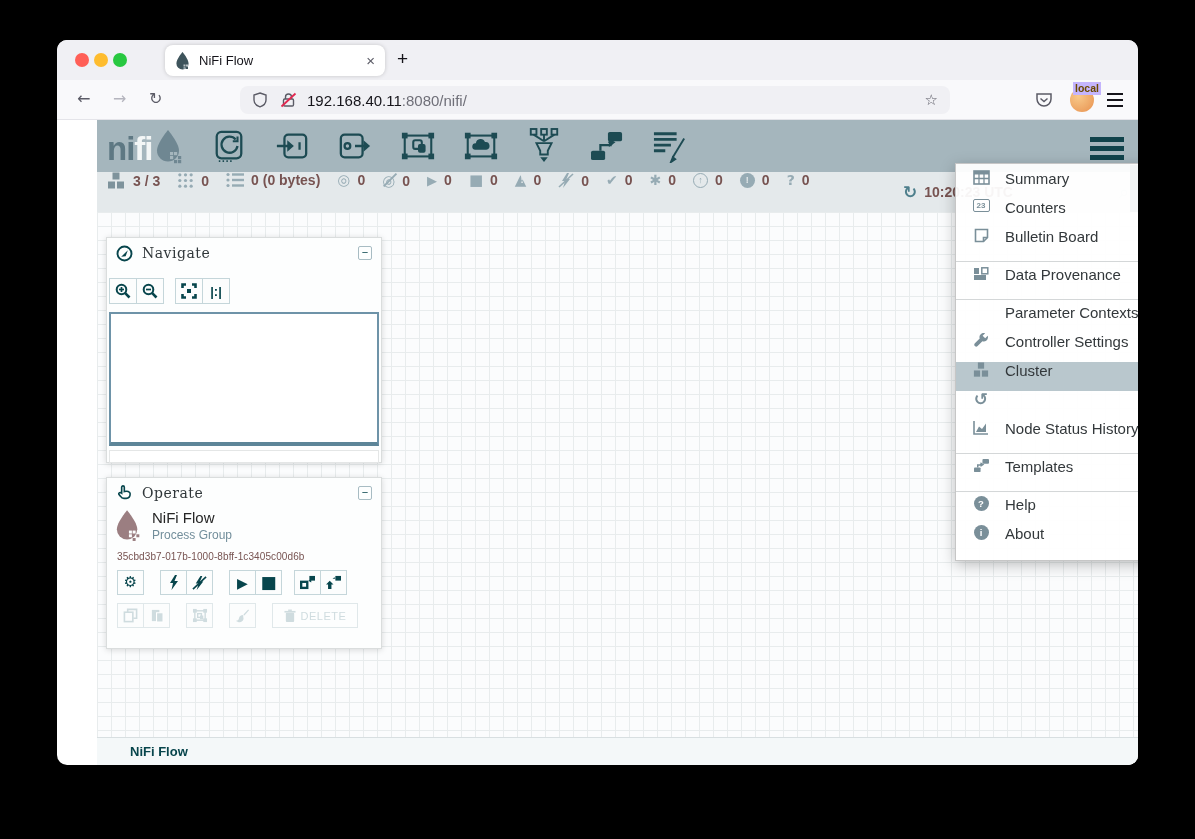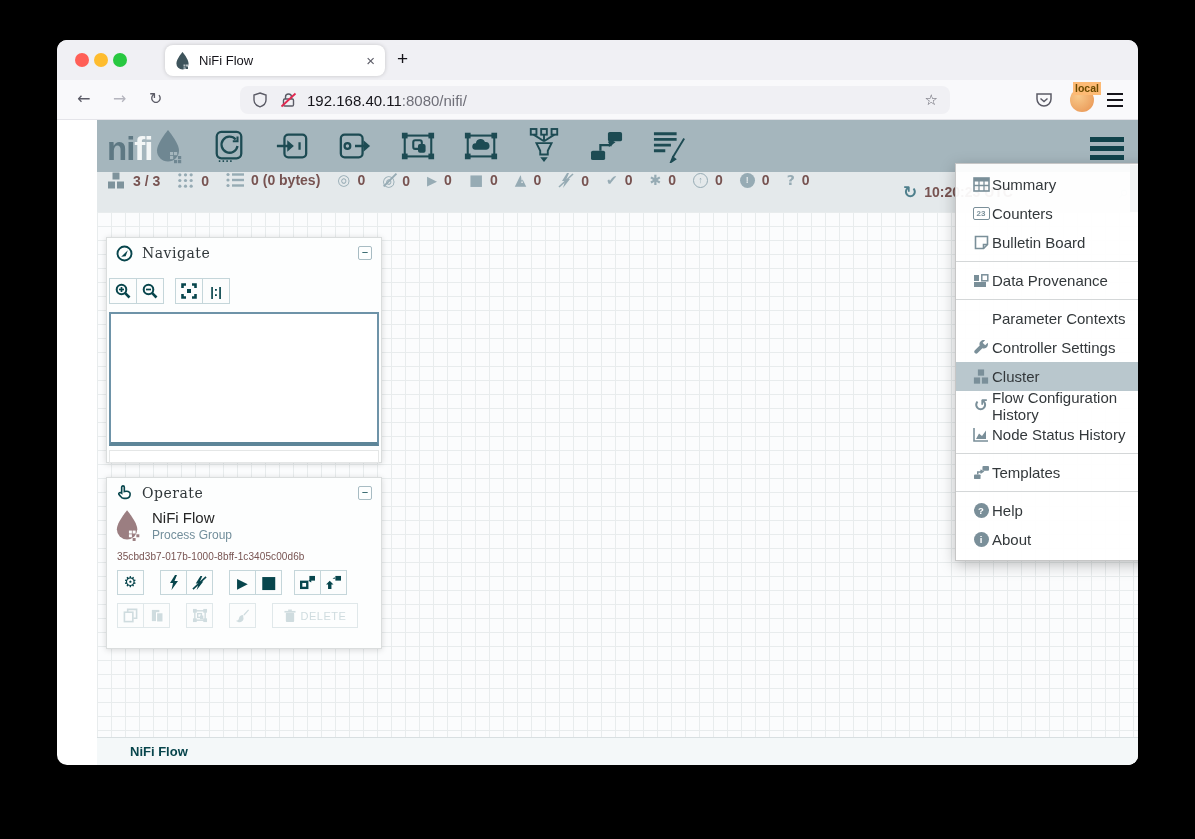--- a/index.html
+++ b/index.html
@@ -24,21 +24,21 @@
   
   .nav-bar { position:relative; height:40px; background:#f9f9fb; border-bottom:1px solid #e4e4e9; }
   .nav-btn { position:absolute; top:9px; font-size:16px; color:#5b5b66; font-family:"DejaVu Sans",sans-serif; }
   .url-bar { position:absolute; left:183px; top:6px; width:710px; height:28px; background:#f0f0f4;
              border-radius:8px; display:flex; align-items:center; padding:0 12px; }
   .url-text { font-size:15px; color:#15141a; margin-left:10px; flex:1; }
   .url-text .dim { color:#6f6f78; }
   .star { font-size:15px; color:#5b5b66; font-family:"DejaVu Sans",sans-serif; }
   .avatar { position:absolute; left:1013px; top:8px; width:24px; height:24px; border-radius:50%;
             background:radial-gradient(circle at 35% 35%, #f8c98a, #e8914f); }
-  .avatar-badge { position:absolute; left:1016px; top:2px; background:#fdba74; color:#6b4a00;
+  .avatar-badge { position:absolute; left:1016px; top:2px; background:#c4b5fd; color:#6b4a00;
                   font-size:10.5px; font-weight:bold; padding:0 2px; line-height:13px; }
   .ff-menu { position:absolute; left:1050px; top:13px; display:flex; flex-direction:column; gap:4px; }
   .ff-menu i { width:16px; height:2px; background:#15141a; display:block; }
 
   
   .page { position:relative; height:774px; background:#fbfcfd;margin-left:40px; }
 
   
   .nifi-header { position:relative; height:52px; background:#a5b6bd; display:flex; align-items:center; padding-left:10px; }
   .logo { display:flex; align-items:flex-end; margin-right:26px; }
@@ -98,21 +98,21 @@
   .op-name { font-size:15px; color:#262626; }
   .op-type { font-size:12px; color:#728e9b; margin-top:2px; }
   .op-id { font-size:10px; color:#775351; letter-spacing:.1px; padding:9px 0 0 10px; white-space:nowrap; }
   .op-row { display:flex; align-items:center; padding-left:10px; margin-top:8px; }
   .delete-btn { width:86px; height:25px; border:1px solid #e0e8ea; display:inline-flex; align-items:center;
                 justify-content:center; gap:5px; color:#cfdcdf; font-size:11px; letter-spacing:.5px; }
 
   
   .menu { position:absolute; left:858px; top:43px; width:216px; background:rgba(255,255,255,.94);
           border:1px solid #c6c6c6; box-shadow:0 4px 14px rgba(0,0,0,.25); z-index:20; padding:6px 0; }
-  .menu-item { height:29px; display:flex; align-items:center; padding:0 12px 0 14px; 
+  .menu-item { height:29px; display:flex; padding:0 12px 0 14px; gap:13px;
                color:#33383b; font-size:15px; }
   .menu-item.selected { background:#b9c7cd; }
   .mi-icon { width:22px; display:flex; justify-content:center; color:#7a8f99; flex:none; }
   .menu-sep { border-top:1px solid #d4d7d8; margin:4px 0; }
   .counter-box { width:17px; height:13px; border:1.5px solid #7a8f99; border-radius:2px; font-size:8px;
                  font-weight:bold; color:#7a8f99; display:flex; align-items:center; justify-content:center; }
   .mcirc { width:15px; height:15px; border-radius:50%; background:#7a8f99; color:#fff; font-size:9.5px;
            font-weight:bold; display:flex; align-items:center; justify-content:center; }
   .mgl { font-family:"DejaVu Sans",sans-serif; font-size:17px; line-height:1; font-weight:bold; }
 
@@ -600,21 +600,20 @@
               <rect x="2" y="9.5" width="7" height="7"></rect>
               <rect x="11" y="9.5" width="7" height="7"></rect>
             </svg>
         </span>
           <span>Cluster</span>
       </div>
       <div class="menu-item">
         <span class="mi-icon">
             <span class="mgl">↺</span>
           </span>
-        <span>Flow Configuration History</span>
       </div>
       <div class="menu-item">
         <span class="mi-icon">
           <svg width="16" height="15" viewBox="0 0 16 15">
               <path d="M1 1 V14 H15" fill="none" stroke="currentColor" stroke-width="1.6"></path>
               <path d="M3 12 L6 6.5 L9 9 L13 3.5 V12 Z" fill="currentColor"></path>
             </svg>
         </span>
           <span>Node Status History</span>
       </div>

